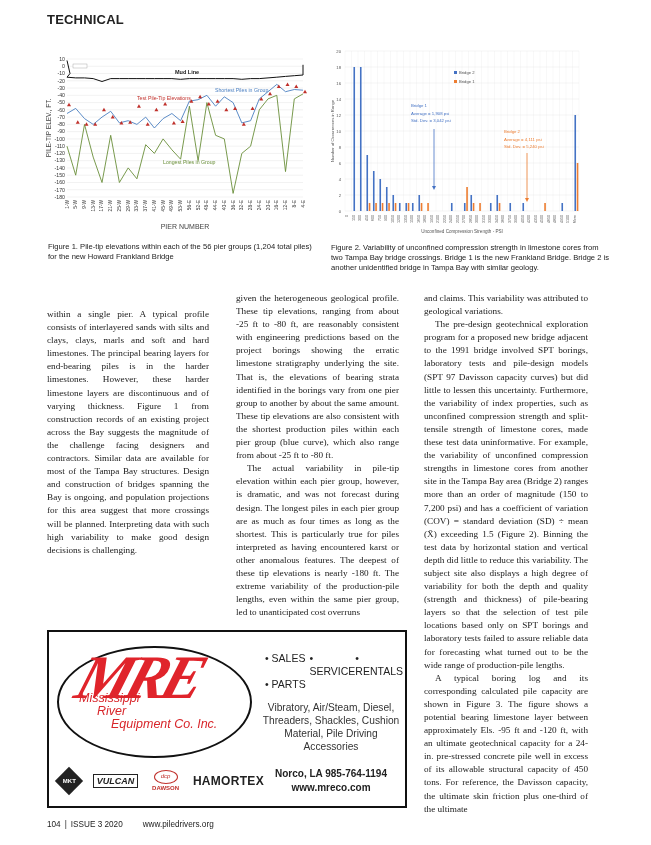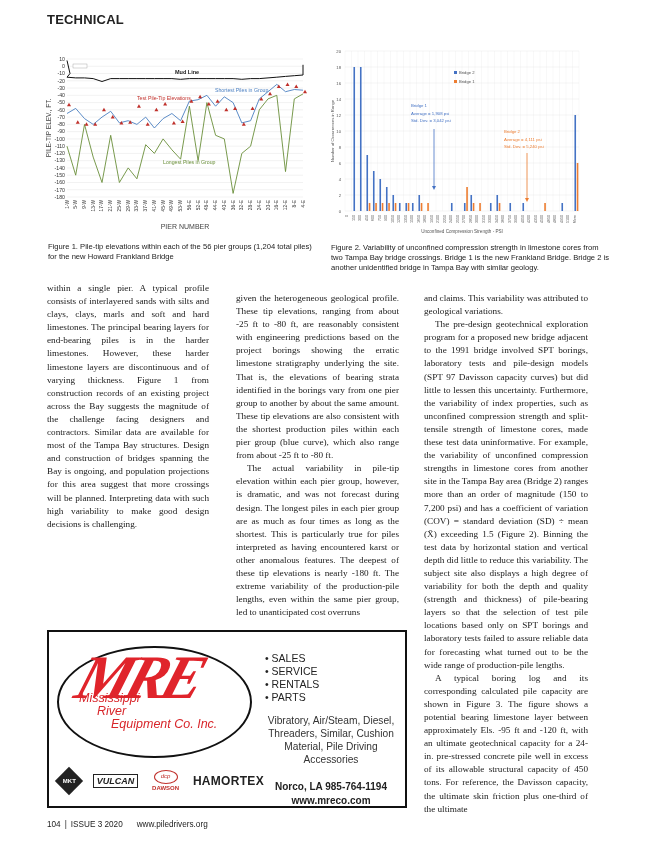--- a/index.html
+++ b/index.html
@@ -14,47 +14,47 @@
   .cap2 { left: 331px; top: 243px; width: 280px; }
 
   
   .fig2 { position: absolute; left: 331px; top: 43px; width: 300px; height: 195px; }
   .fig2 svg { width: 100%; height: 100%; display: block; }
 
   
   .col { position: absolute; font-size: 9.2px; line-height: 13.1px; text-align: justify; hyphens: manual; }
   .col p { margin: 0; }
   .col p.indent { text-indent: 11px; }
-  .c1 { left: 47px; top: 282px; width: 162px; }
+  .c1 { left: 47px; top: 308px; width: 162px; }
   .c2 { left: 236px; top: 292px; width: 163px; }
   .c3 { left: 424px; top: 292px; width: 164px; }
 
   
   .ad { position: absolute; left: 47px; top: 630px; width: 360px; height: 178px; border: 2px solid #111; box-sizing: border-box; background: #fff; }
   .ad-oval { position: absolute; left: 8px; top: 14px; width: 195px; height: 112px; border: 2px solid #111; border-radius: 50%; box-sizing: border-box; }
   .ad-mre { position: absolute; left: 30px; top: 14px; font-family: "Liberation Serif", serif; font-style: italic; font-weight: bold; font-size: 62px; color: #e0242b; letter-spacing: -6px; transform: skewX(-18deg); line-height: 1; }
   .ad-company { position: absolute; left: 30px; top: 60px; font-family: Liberation Sans, sans-serif; font-style: italic; color: #d8262b; font-size: 12.5px; line-height: 13px; }
   .ad-company .l2 { padding-left: 18px; }
   .ad-company .l3 { padding-left: 32px; }
   .ad-logos { position: absolute; left: 10px; top: 138px; width: 205px; display: flex; align-items: center; justify-content: space-between; font-family: "Liberation Sans", sans-serif; }
   .logo-mkt { width: 20px; height: 20px; background: #222; transform: rotate(45deg); display:flex; align-items:center; justify-content:center; }
   .logo-mkt span { transform: rotate(-45deg); color:#fff; font-size:6px; font-weight:bold; }
   .logo-vulcan { border: 1.5px solid #222; padding: 1px 3px; font-style: italic; font-weight: bold; font-size: 9px; color:#222; }
   .logo-dawson { display:flex; flex-direction:column; align-items:center; }
   .logo-dawson .ring { width: 22px; height: 12px; border: 1.5px solid #c0302b; border-radius: 50%; font-size: 6px; color:#c0302b; font-style: italic; text-align:center; line-height: 11px; }
   .logo-dawson .nm { font-size: 6px; color: #c0302b; font-weight: bold; margin-top: 1px; }
   .logo-hamortex { font-weight: bold; font-size: 12px; color: #222; letter-spacing: 0.3px; }
   .ad-right { position: absolute; left: 210px; top: 20px; width: 144px; font-family: "Liberation Sans", sans-serif; text-align: center; color: #222; }
-  .ad-services { display: grid; grid-template-columns: 1fr; font-size: 10.5px; line-height: 13px; text-align: left; padding-left: 6px; }
+  .ad-services { display: grid; grid-template-columns: 1fr 1fr 1fr; font-size: 10.5px; line-height: 13px; text-align: left; padding-left: 6px; }
   .ad-desc { margin-top: 10px; font-size: 10.2px; line-height: 13px; color: #333; }
   .ad-contact { margin-top: 14px; font-weight: bold; font-size: 10px; line-height: 14px; color: #222; }
 
   .footer { position: absolute; left: 47px; top: 820px; font-family: "Liberation Sans", sans-serif; font-size: 8.2px; color: #222; }
   .footer .sep { margin: 0 4px; }
-  .footer .url { margin-left: 14px; }
+  .footer .url { margin-left: 20px; }
 </style>
 </head>
 <body>
 
 <div class="section-label">TECHNICAL</div>
 
 <div class="fig1">
   <svg id="fig1svg" viewBox="0 0 262 178">
       <line x1="22" x2="258" y1="4" y2="4" stroke="#e4e4e4" stroke-width="0.5"></line>
       <text x="20" y="5.8" font-size="5.2" text-anchor="end" fill="#333" font-family="Liberation Sans, sans-serif">10</text>
@@ -349,21 +349,21 @@
     </div>
     <div class="logo-hamortex">HAMORTEX</div>
   </div>
   <div class="ad-right">
     <div class="ad-services">
       <span>• SALES</span>
       <span>• SERVICE</span>
       <span>• RENTALS</span>
       <span>• PARTS</span>
     </div>
-    <div class="ad-desc">Vibratory, Air/Steam, Diesel, Threaders, Similar, Cushion Material, Pile Driving Accessories</div>
+    <div class="ad-desc">Vibratory, Air/Steam, Diesel, Threaders, Shackles, Cushion Material, Pile Driving Accessories</div>
     <div class="ad-contact">
       <div>Norco, LA 985-764-1194</div>
       <div>www.mreco.com</div>
     </div>
   </div>
 </div>
 
 <div class="footer">
   <span>104</span><span class="sep">|</span><span>ISSUE 3 2020</span><span class="url">www.piledrivers.org</span>
 </div>

